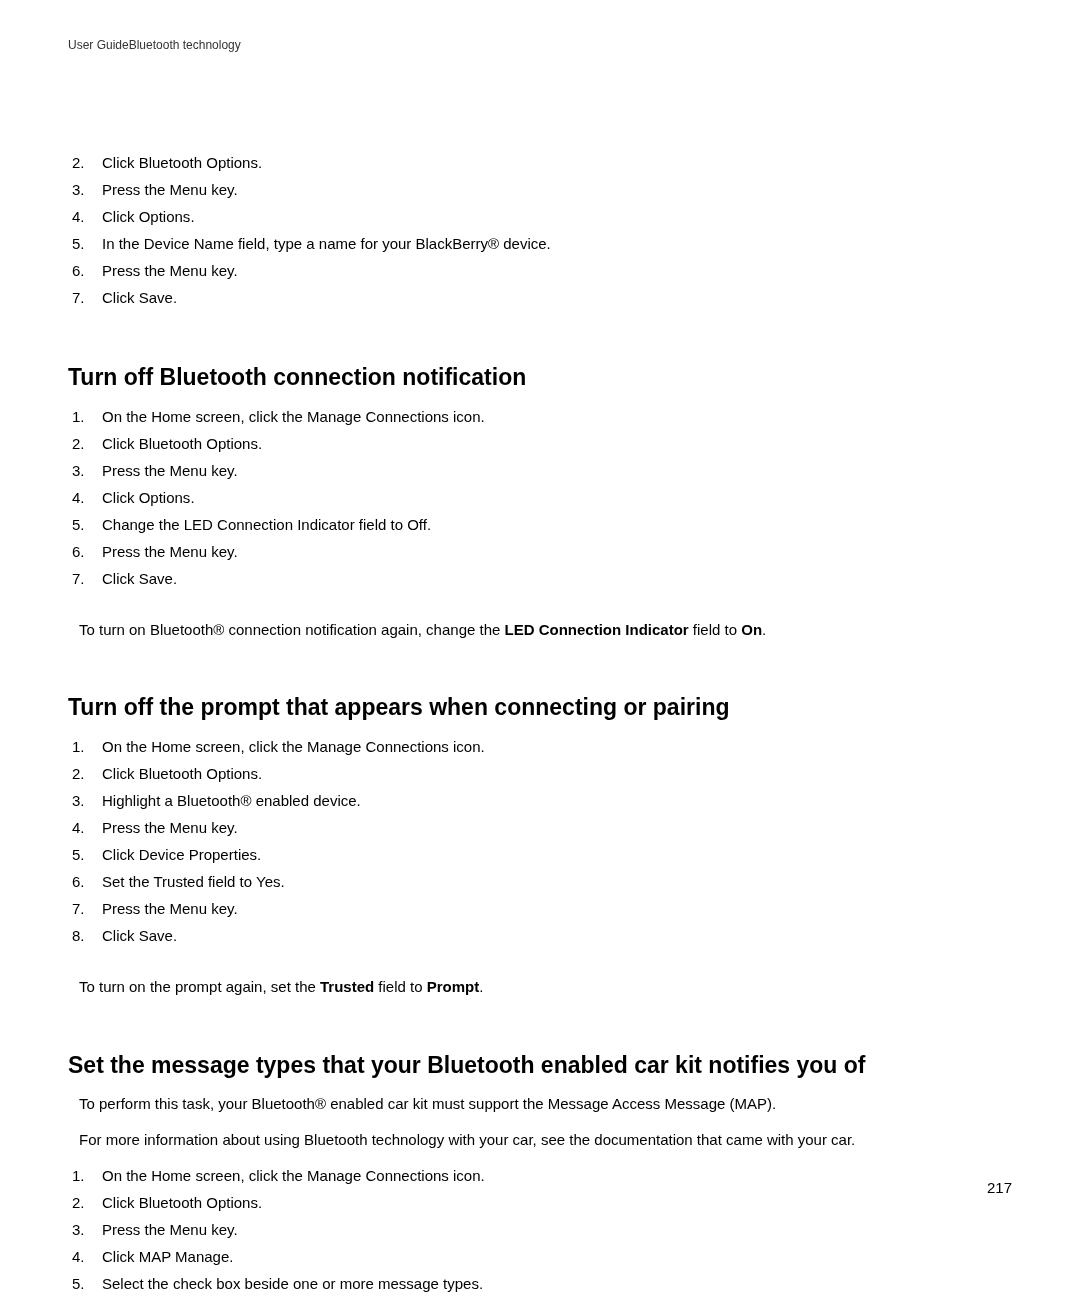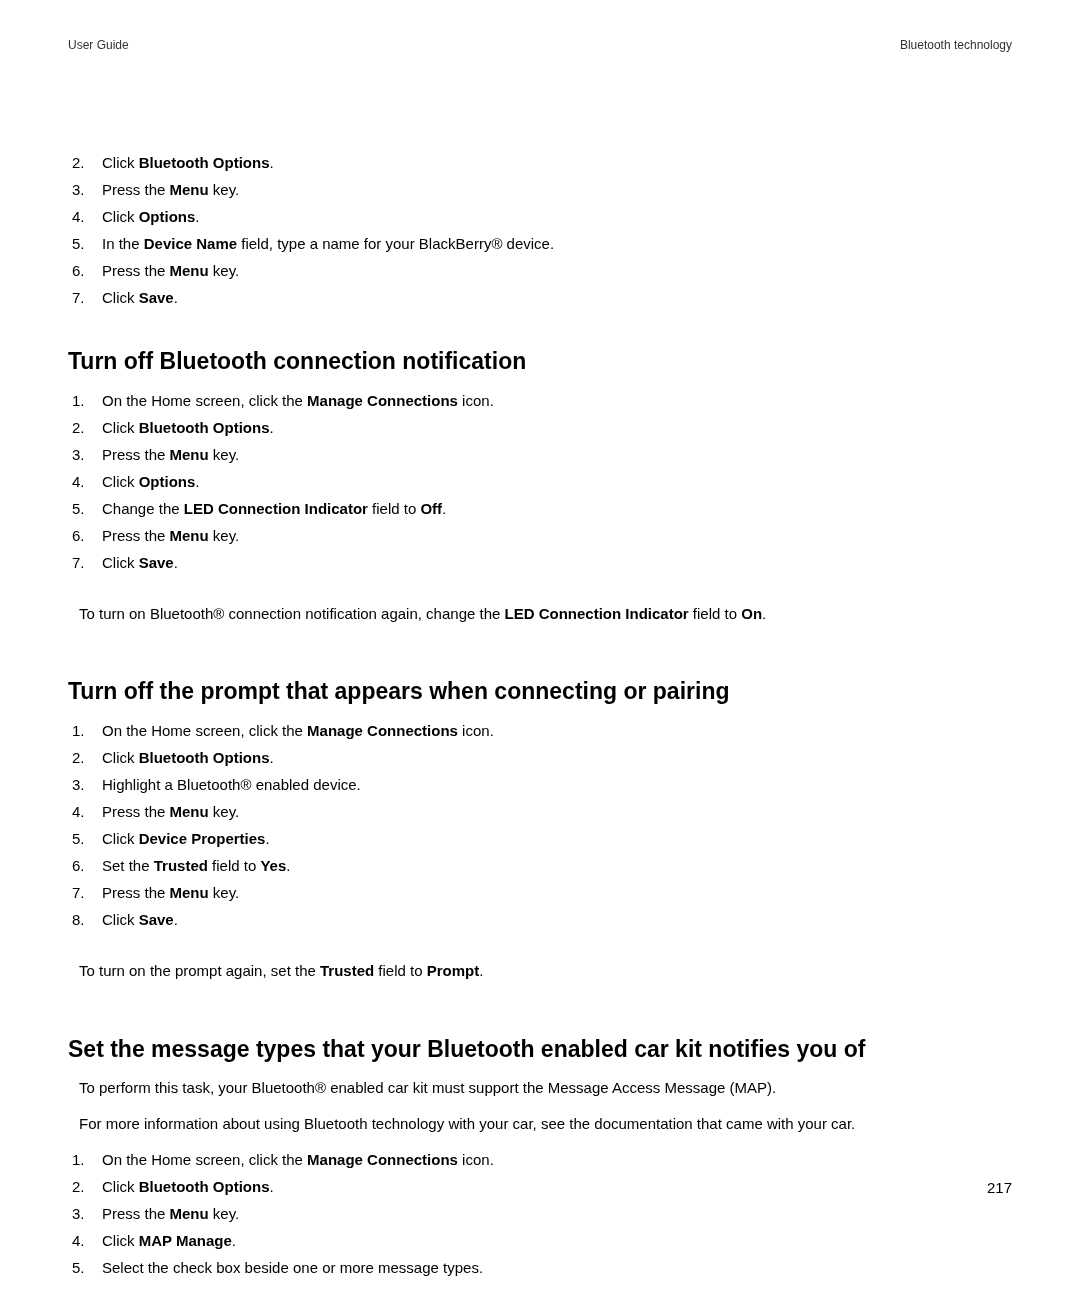--- a/index.html
+++ b/index.html
@@ -12,21 +12,20 @@
       font-size: 15px;
       color: #000;
       background: #fff;
       width: 1080px;
       height: 1296px;
       padding: 38px 68px 40px 68px;
       position: relative;
     }
     .header {
       display: flex;
-      justify-content: space-between;
       font-size: 12px;
       color: #333;
       margin-bottom: 100px;
     }
     .step-list {
       list-style: none;
       margin-bottom: 30px;
     }
     .step-list li {
       display: flex;
@@ -35,31 +34,31 @@
     }
     .step-num {
       min-width: 34px;
       text-align: left;
       padding-left: 4px;
     }
     .step-text {
       flex: 1;
     }
     .step-text b {
-      font-weight: bold;
+      font-weight: normal;
     }
     h2 {
       font-size: 23px;
       font-weight: bold;
       margin-top: 54px;
       margin-bottom: 14px;
       line-height: 1.2;
     }
     h2.first {
-      margin-top: 40px;
+      margin-top: 56px;
     }
     .para {
       margin-bottom: 14px;
       line-height: 1.45;
       margin-left: 11px;
     }
     .para b {
       font-weight: bold;
     }
     .page-number {

